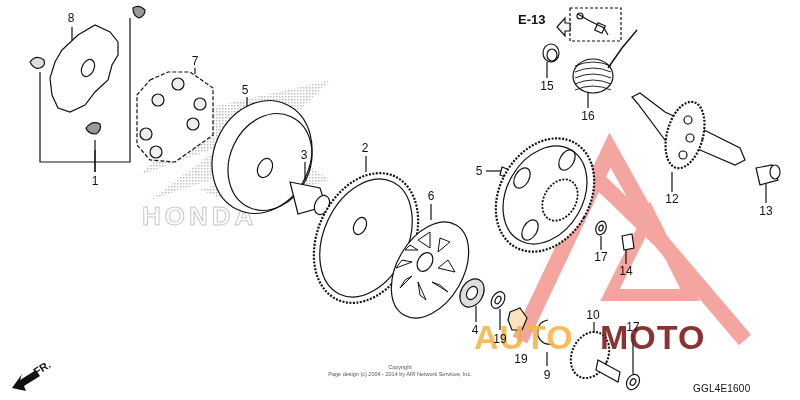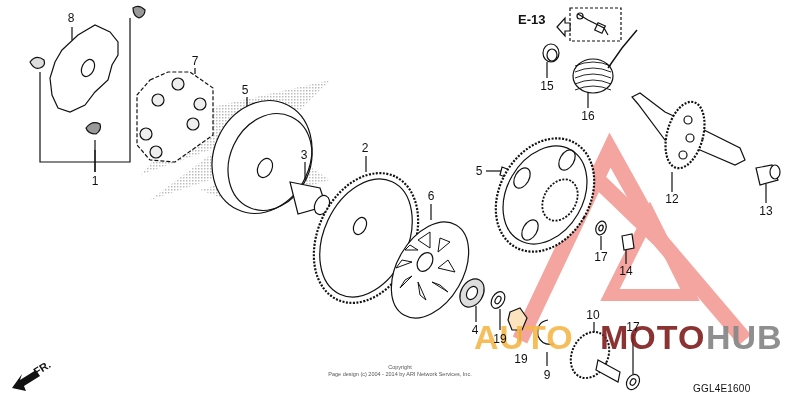--- a/index.html
+++ b/index.html
@@ -29,20 +29,21 @@
   <svg class="layer" width="800" height="400">
     <defs>
       <pattern id="dots" width="3" height="3" patternUnits="userSpaceOnUse">
         <rect width="1.5" height="1.5" fill="#bdbdbd"></rect>
       </pattern>
     </defs>
     <path d="M140,175 L200,110 L330,80 L300,110 L210,150 Z" fill="url(#dots)"></path>
     <path d="M150,200 L230,140 L310,125 L240,170 Z" fill="url(#dots)"></path>
     <path d="M200,190 L300,160 L330,180 L240,205 Z" fill="url(#dots)"></path>
   </svg>
+  <div class="wm-honda">HONDA</div>
 
   <svg class="layer" width="800" height="400">
     <g fill="none" stroke="#111" stroke-width="1.2">
 
       <polyline points="40,72 40,162 130,162 130,18"></polyline>
       <line x1="95" y1="140" x2="95" y2="172"></line>
       <line x1="72" y1="27" x2="72" y2="40"></line>
 
       <path d="M62,50 L78,35 L95,25 L110,32 L118,42 L118,55 L112,65 L108,80 L95,92 L85,105 L70,112 L58,108 L52,95 L50,78 L55,62 Z" fill="#fff"></path>
       <ellipse cx="88" cy="68" rx="6" ry="9" transform="rotate(25 88 68)"></ellipse>
@@ -157,21 +158,20 @@
       <line x1="95" y1="150" x2="95" y2="172"></line>
     </g>
 
     <g>
       <polygon points="12,388 22,374 20,380 36,370 40,376 24,386 26,391" fill="#111"></polygon>
     </g>
   </svg>
 
   <div class="wm-text" style="left:474px;color:#f5b74a;opacity:0.9">AUTO</div>
   <div class="wm-text" style="left:600px;color:#7f1d1d;opacity:0.9">MOTO</div>
-  <div class="wm-text" style="left:706px;color:#8a8a8a;opacity:0.95">HUB</div>
 
   <div class="callout" style="left:95px;top:181px">1</div>
   <div class="callout" style="left:365px;top:148px">2</div>
   <div class="callout" style="left:304px;top:155px">3</div>
   <div class="callout" style="left:475px;top:330px">4</div>
   <div class="callout" style="left:245px;top:90px">5</div>
   <div class="callout" style="left:431px;top:196px">6</div>
   <div class="callout" style="left:195px;top:61px">7</div>
   <div class="callout" style="left:71px;top:18px">8</div>
   <div class="callout" style="left:547px;top:375px">9</div>

